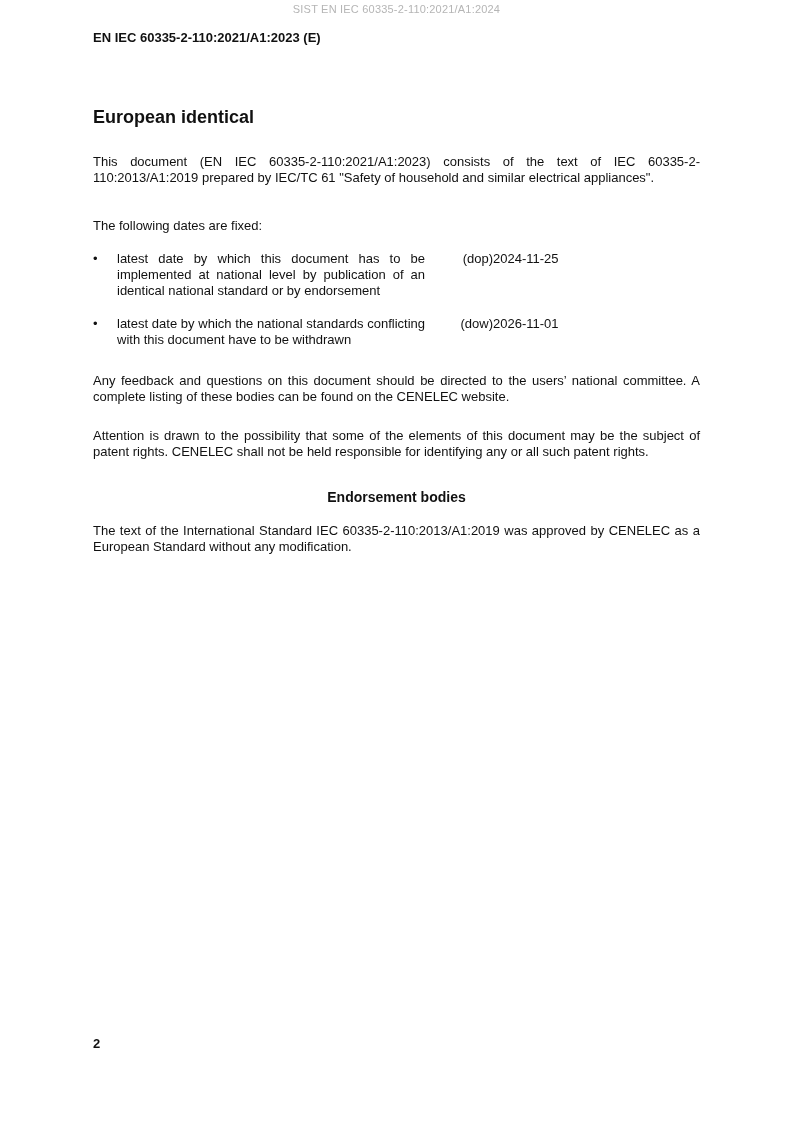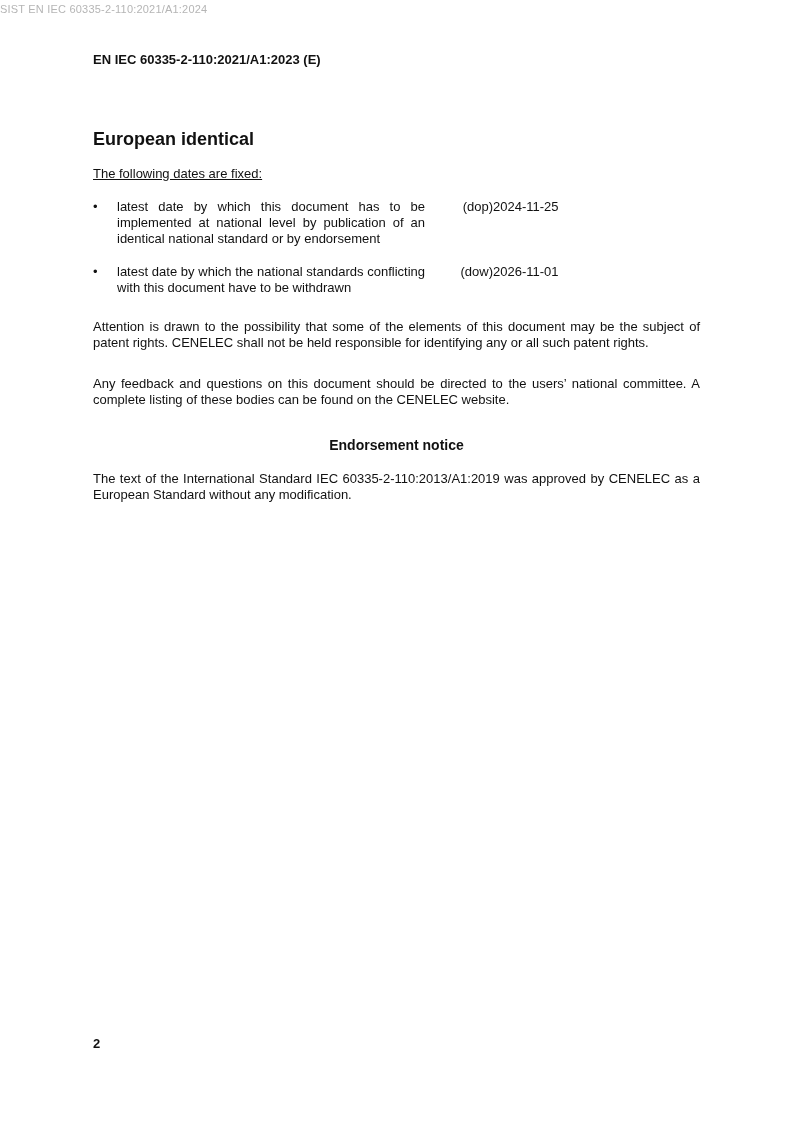--- a/index.html
+++ b/index.html
@@ -13,47 +13,47 @@
     width: 793px;
     height: 1122px;
     background: #ffffff;
     overflow: hidden;
   }
   .watermark {
     position: absolute;
     top: 3px;
     left: 0;
     width: 100%;
-    text-align: left;
+    text-align: center;
     font-size: 11px;
     color: #b5b5b5;
     letter-spacing: 0.2px;
   }
   .content {
     position: absolute;
-    top: 52px;
+    top: 30px;
     left: 93px;
     width: 607px;
   }
   .doc-ref {
     font-size: 13px;
     font-weight: bold;
   }
   .foreword-title {
     margin-top: 62px;
     font-size: 18px;
     font-weight: bold;
   }
   .para {
     font-size: 13px;
     line-height: 16px;
     text-align: justify;
   }
   .para-1      { margin-top: 26px; }
-  .dates-intro { margin-top: 16px; text-align: left; text-decoration: underline; }
+  .dates-intro { margin-top: 32px; text-align: left; }
   .bullet-row {
     display: flex;
     margin-top: 17px;
     font-size: 13px;
     line-height: 16px;
   }
   .bullet-row .bullet {
     width: 24px;
     flex: 0 0 24px;
   }
@@ -95,42 +95,43 @@
 <div class="page">
 
   <div class="watermark">SIST EN IEC 60335-2-110:2021/A1:2024</div>
 
   <div class="content">
 
     <div class="doc-ref">EN IEC 60335-2-110:2021/A1:2023 (E)</div>
 
     <h1 class="foreword-title">European identical</h1>
 
+    <p class="para para-1">This document (EN IEC 60335-2-110:2021/A1:2023) consists of the text of IEC 60335-2-110:2013/A1:2019 prepared by IEC/TC 61 "Safety of household and similar electrical appliances".</p>
 
     <p class="para dates-intro">The following dates are fixed:</p>
 
     <div class="bullet-row">
       <span class="bullet">•</span>
       <span class="bullet-text">latest date by which this document has to be implemented at national level by publication of an identical national standard or by endorsement</span>
       <span class="code">(dop)</span>
       <span class="date">2024-11-25</span>
     </div>
 
     <div class="bullet-row">
       <span class="bullet">•</span>
       <span class="bullet-text">latest date by which the national standards conflicting with this document have to be withdrawn</span>
       <span class="code">(dow)</span>
       <span class="date">2026-11-01</span>
     </div>
 
+    <p class="para para-feedback">Any feedback and questions on this document should be directed to the users’ national committee. A complete listing of these bodies can be found on the CENELEC website.</p>
+
     <p class="para para-attention">Attention is drawn to the possibility that some of the elements of this document may be the subject of patent rights. CENELEC shall not be held responsible for identifying any or all such patent rights.</p>
 
-    <p class="para para-feedback">Any feedback and questions on this document should be directed to the users’ national committee. A complete listing of these bodies can be found on the CENELEC website.</p>
-
-    <h2 class="endorsement-title">Endorsement notice</h2>
+    <h2 class="endorsement-title">Endorsement bodies</h2>
 
     <p class="para para-endorsement">The text of the International Standard IEC 60335-2-110:2013/A1:2019 was approved by CENELEC as a European Standard without any modification.</p>
 
   </div>
 
   <div class="page-number">2</div>
 
 </div>
 
 </body></html>

